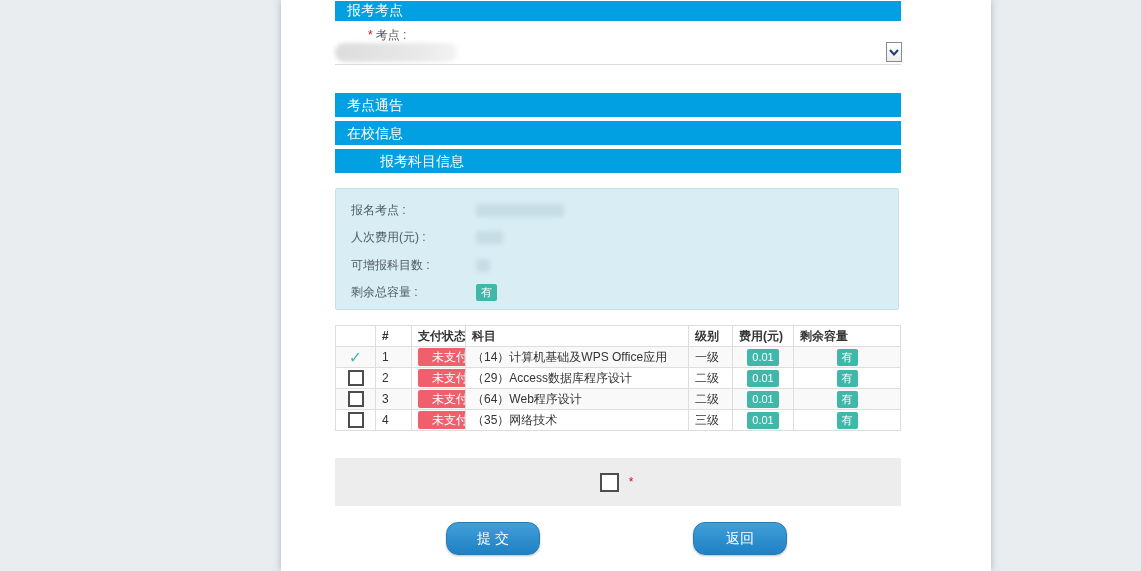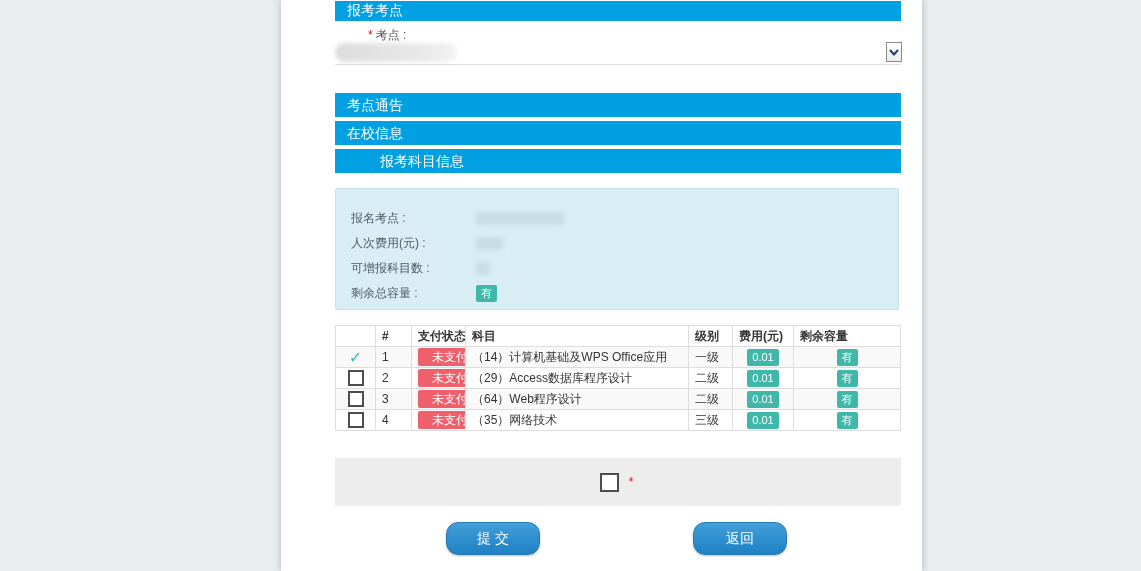--- a/index.html
+++ b/index.html
@@ -2,21 +2,21 @@
 <html><head>
 <meta charset="utf-8">
 <style>
   html,body { margin:0; padding:0; }
   body {
     width:1141px; height:571px; position:relative; overflow:hidden;
     background:#e9edf0;
     font-family:"Liberation Sans","DejaVu Sans",sans-serif;
   }
   .panel {
-    position:absolute; left:281px; top:0; width:641px; height:571px;
+    position:absolute; left:281px; top:0; width:710px; height:571px;
     background:#ffffff; box-shadow:0 0 7px rgba(110,122,135,.5);
   }
   .content { position:absolute; left:54px; top:0; width:566px; height:571px; }
 
   
   .blue-bar {
     position:absolute; left:0; width:566px; height:24px;
     background:#00a0e3; color:#fff; font-size:14px; line-height:24px;
     padding-left:12px; box-sizing:border-box; white-space:nowrap;
   }
@@ -39,21 +39,21 @@
     background:linear-gradient(#ffffff,#ececec); border:1px solid #8a8a8a;
     box-sizing:border-box; display:flex; align-items:center; justify-content:center;
   }
   .select-underline { position:absolute; top:64px; left:0; width:566px; border-bottom:1px solid #dcdcdc; }
 
   
   .info-panel {
     position:absolute; top:188px; left:0; width:564px; height:122px;
     background:#d9edf4; border:1px solid #c3e0eb; border-radius:2px;
     box-sizing:border-box; display:flex; flex-direction:column;
-    justify-content:space-between; padding:20px 0 7px 0;
+    justify-content:space-between; padding:12px 0 7px 0;
   }
   .sum-row { display:flex; align-items:center; height:18px; padding-left:15px; }
   .sum-label { width:125px; font-size:12px; color:#4e5b66; }
   .blob { height:13px; background:#c6dde5; border-radius:3px; filter:blur(2px); }
   .blob-a { width:88px; } .blob-b { width:170px; } .blob-c { width:27px; } .blob-d { width:14px; }
 
   .badge-teal {
     display:inline-block; background:#3fb8a9; color:#fff; font-size:11px;
     line-height:13px; padding:2px 5px; border-radius:2px; white-space:nowrap;
   }

